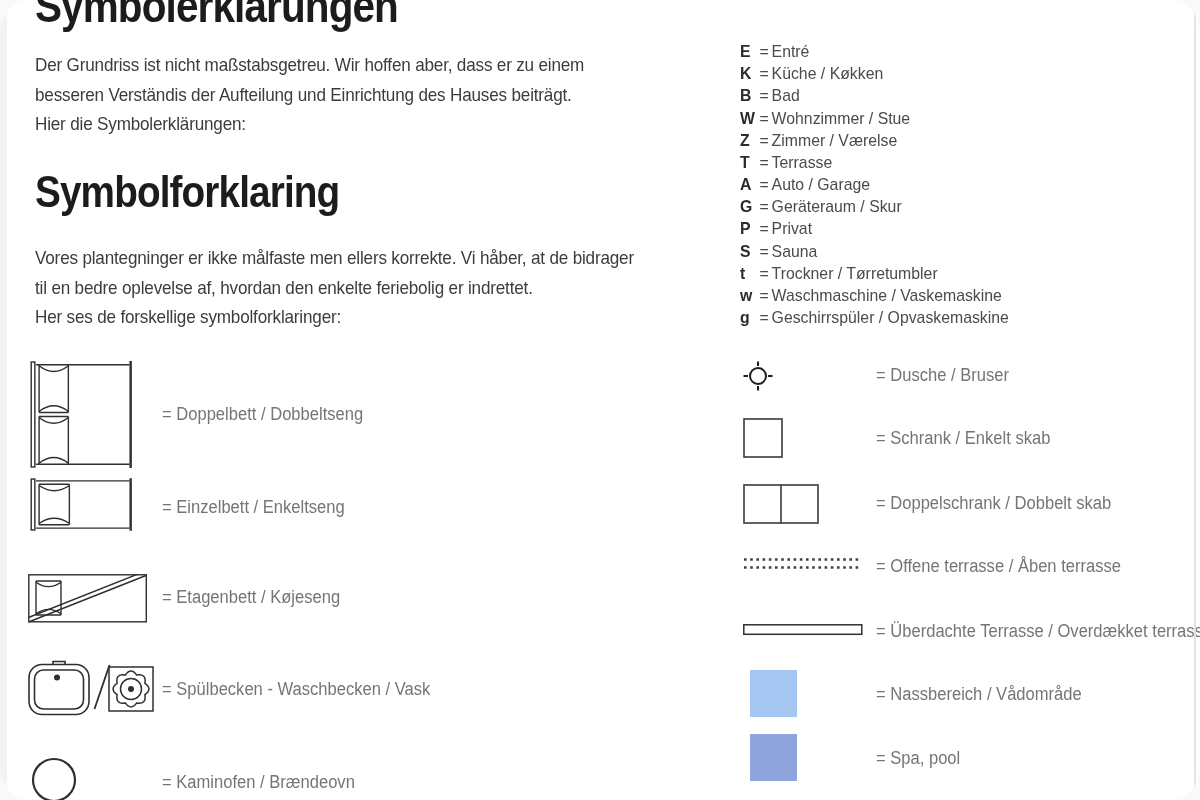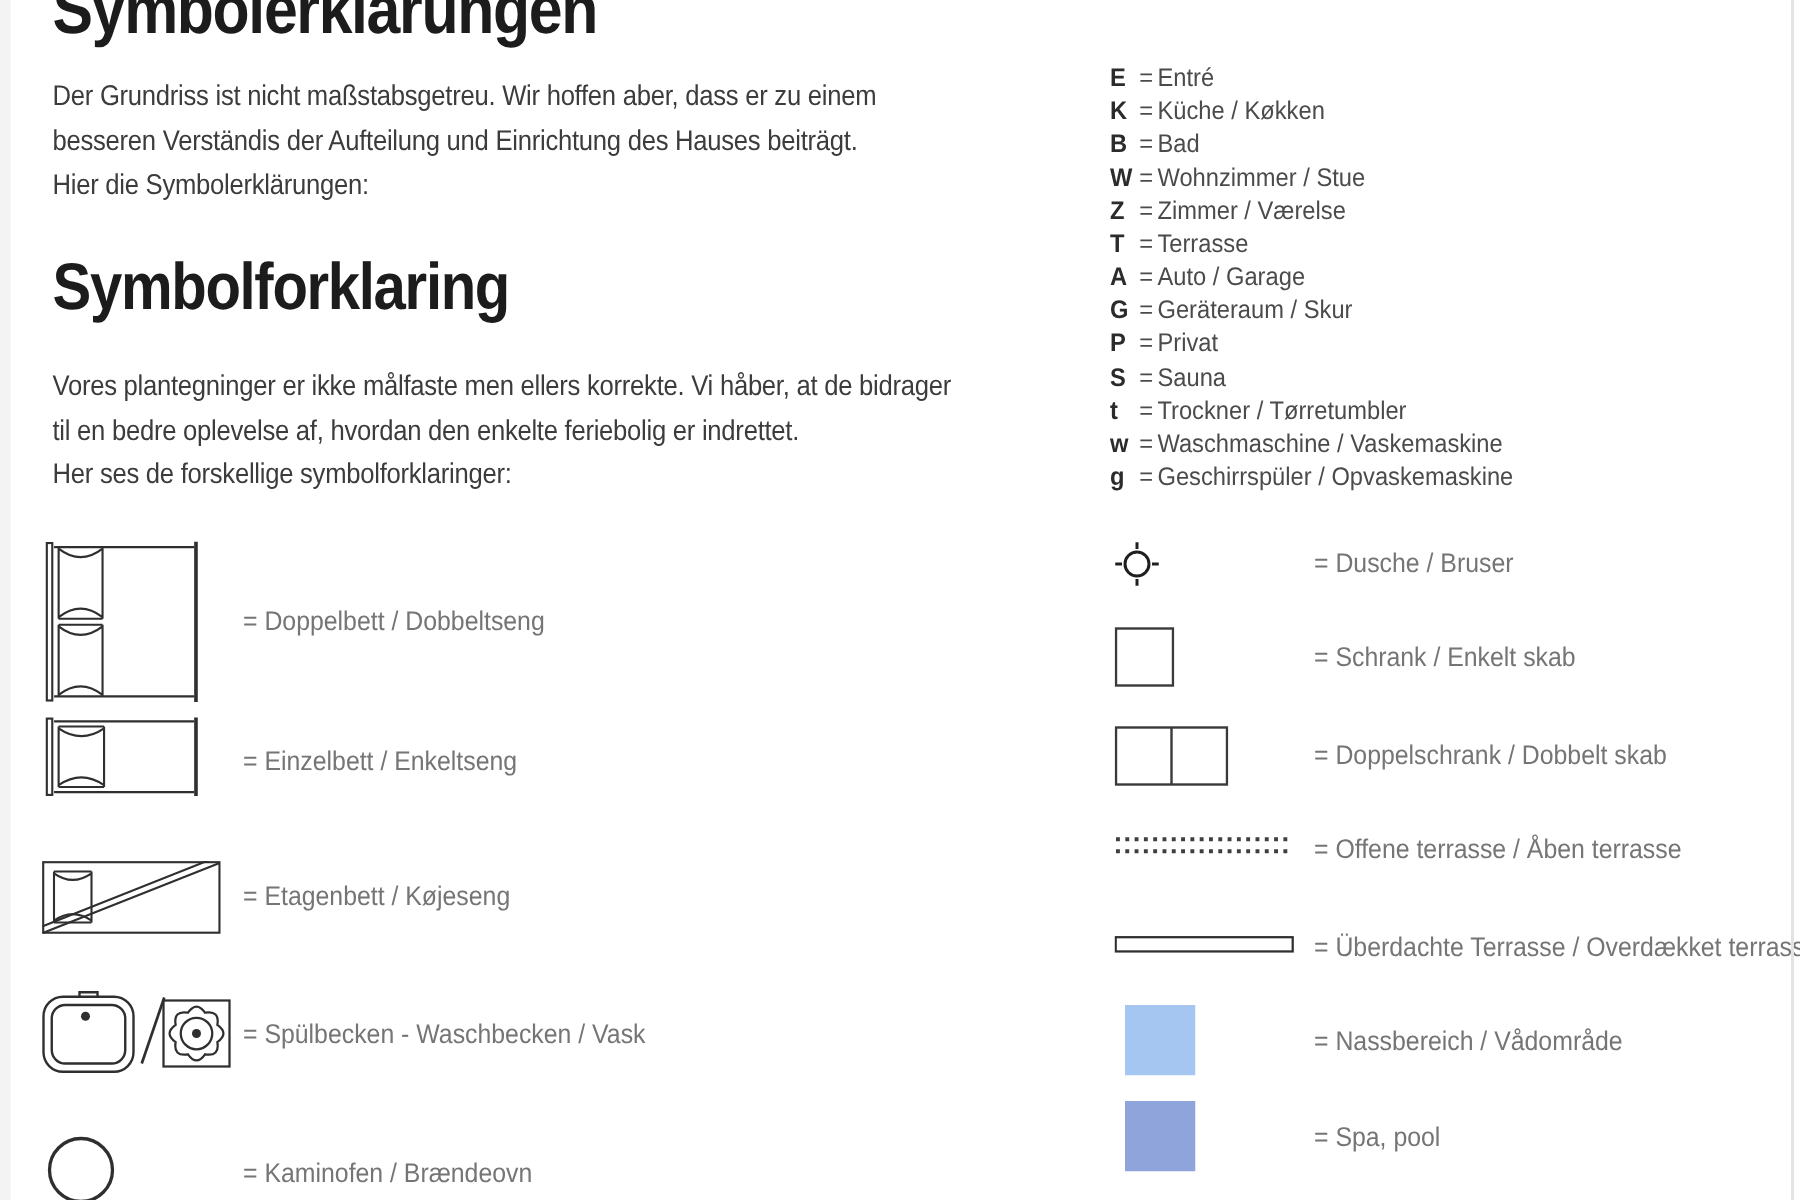--- a/index.html
+++ b/index.html
@@ -2,21 +2,21 @@
 <html><head>
 <meta charset="utf-8">
 <style>
   html,body{margin:0;padding:0;}
   body{
     width:1200px;height:800px;overflow:hidden;background:#fafafa;
     font-family:"Liberation Sans",sans-serif;
   }
   .page{
     position:absolute;left:0;top:0;width:1200px;height:800px;
-    background:#ffffff;overflow:hidden;
+    background:#ffffff;overflow:hidden;border-radius:32px;
   }
   .edge-left{position:absolute;left:0;top:0;width:7px;height:800px;background:#f3f3f3;}
   .edge-right{position:absolute;left:1194px;top:0;width:2px;height:800px;background:#e3e3e3;}
 
   .title-de{
     position:absolute;left:35px;top:-17px;
     font-size:46px;font-weight:700;color:#1c1c1c;letter-spacing:-1px;
     transform:scaleX(0.88);transform-origin:0 0;white-space:nowrap;line-height:46px;
   }
   .title-da{

